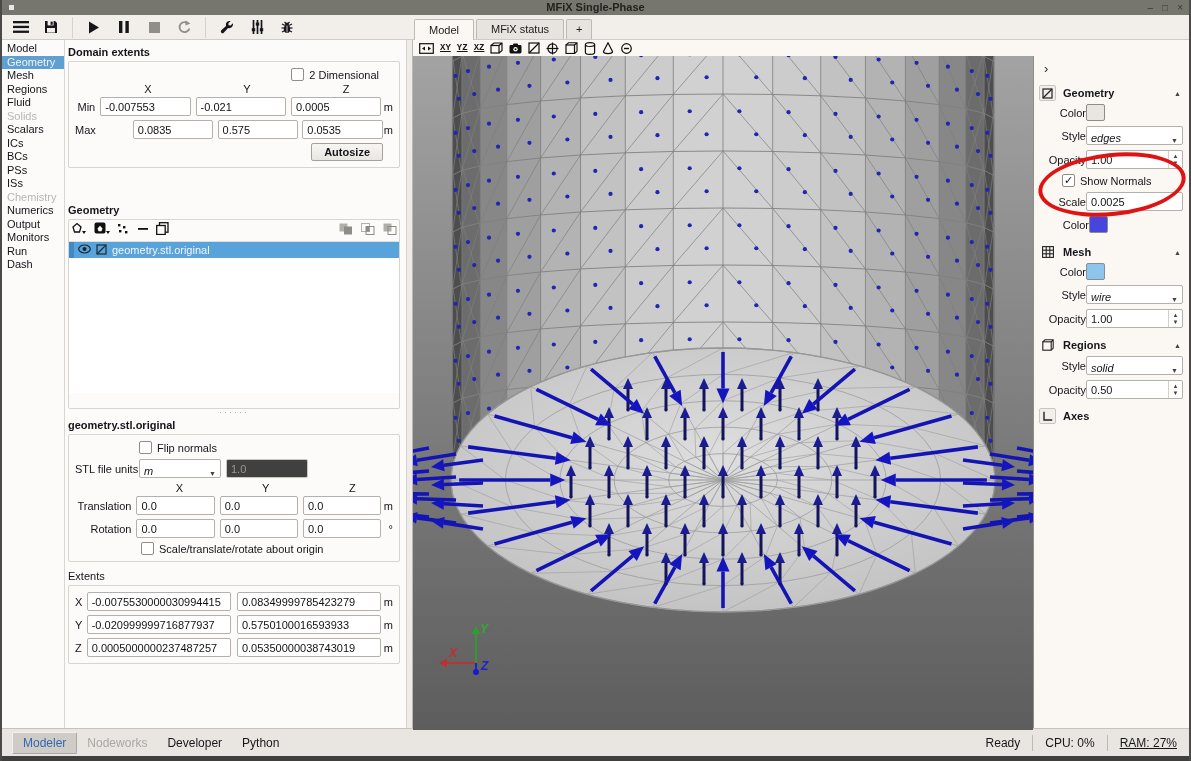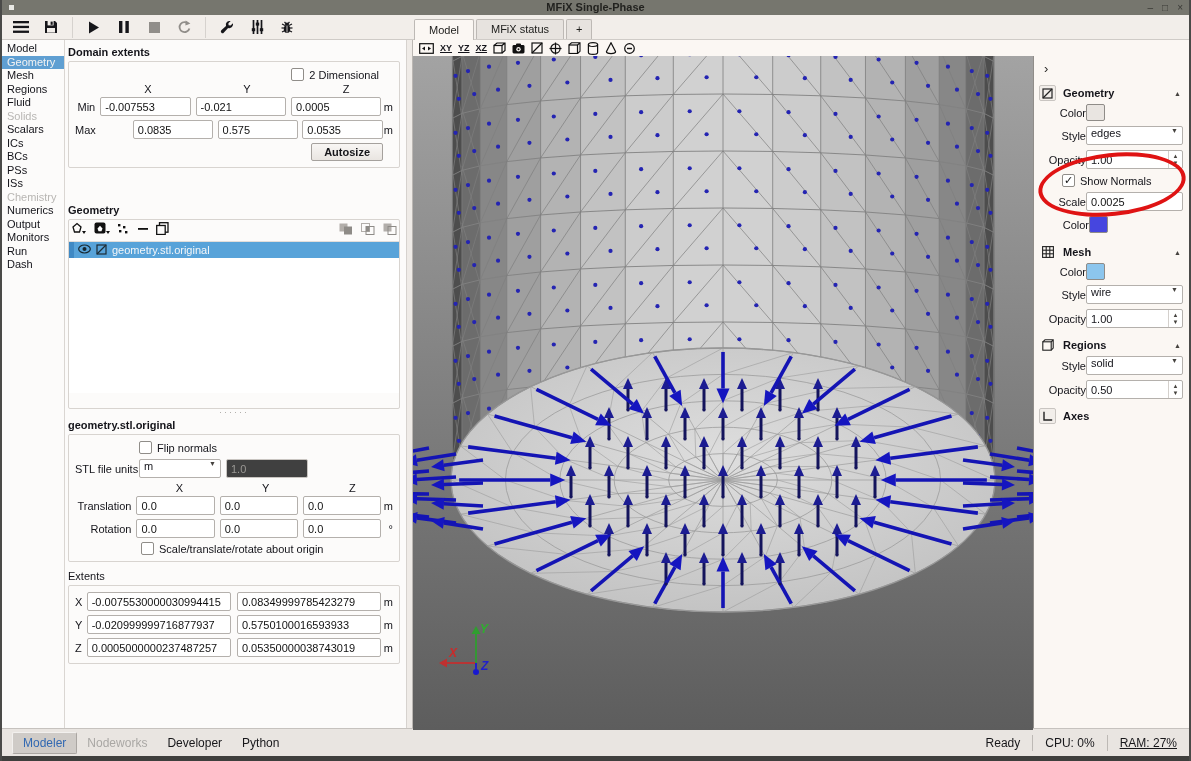--- a/index.html
+++ b/index.html
@@ -40,38 +40,38 @@
   .field:disabled { background:#404040; color:#9a9894; border-color:#c9c5c1; }
   .collbl { text-align:center; font-size:11px; }
   .unit { width:12px; text-align:right; font-size:11px; }
   .rowlbl { font-size:11px; text-align:right; padding-right:5px; white-space:nowrap; }
 
   .cb { display:flex; align-items:center; gap:5px; font-size:11px; }
   .cbbox { width:13px; height:13px; border:1px solid #908d89; border-radius:2px; background:#fff; display:flex; align-items:center; justify-content:center; font-size:11px; line-height:11px; color:#111; flex:0 0 auto; }
 
   .btn { display:inline-block; border:1px solid #a5a19d; border-radius:2px; background:linear-gradient(#f8f6f4,#e9e5e1); font-size:11px; font-weight:bold; padding:2px 12px; color:#16161a; }
 
-  .combo { height:19px; border:1px solid #b4b0ac; border-radius:2px; background:#fff; display:flex; align-items:flex-start; font-size:11px; padding-left:4px; position:relative; }
+  .combo { height:19px; border:1px solid #b4b0ac; border-radius:2px; background:#fff; display:flex; align-items:flex-end; font-size:11px; padding-left:4px; position:relative;font-style:italic; }
   .combo .arrow { margin-left:auto; width:15px; text-align:center; font-size:7px; color:#45423e; }
   .spin { height:19px; border:1px solid #b4b0ac; border-radius:2px; background:#fff; display:flex; align-items:center; font-size:11px; }
   .spin .val { padding-left:4px; flex:1; }
   .spin .arrows { width:14px; border-left:1px solid #d4d0cc; height:100%; display:flex; flex-direction:column; align-items:center; justify-content:center; font-size:6px; color:#45423e; line-height:7px; }
 
   
   .treetoolbar { display:flex; align-items:center; gap:7px; padding:2px 2px 4px 2px; color:#1d1d1b; }
   .treetoolbar .right { margin-left:auto; display:flex; gap:8px; color:#b2aeaa; }
   .tree { background:#fff; border-top:1px solid #e2deda; height:152px; }
   .treerow { display:flex; align-items:center; gap:5px; background:#58a3d9; color:#f4f6f8; height:16px; padding-left:4px; font-size:11px; border-left:5px solid #3f89c4; }
   .vsplit-dots { text-align:center; color:#a8a5a1; font-size:9px; letter-spacing:2px; line-height:7px; height:8px; }
 
   .splitter { width:7px; flex:0 0 auto; background:#efebe7; border-left:1px solid #d6d2ce; border-right:1px solid #bbb7b3; }
 
   .center-region { flex:1; display:flex; flex-direction:column; min-width:0; }
   .viewtoolbar { height:16px; flex:0 0 auto; background:#fbf7f3; display:flex; align-items:center; gap:6px; padding-left:6px; color:#14141a; }
-  .vico { height:14px; display:flex; align-items:center; }
+  .vico { height:14px; display:flex; align-items:center;font-family:Liberation Mono, monospace; }
   .axlbl { font-size:9px; font-weight:bold; text-decoration:underline; letter-spacing:0; }
   .viewrow { flex:1; display:flex; min-height:0; }
   .viewport { width:620px; flex:0 0 auto; position:relative; }
   .viewport svg { display:block; }
 
   
   .rpanel { flex:1; background:#fbf7f3; border-left:1px solid #908d89; position:relative; font-size:11px; color:#14141a; padding-top:3px; }
   .rexpand { margin:2px 0 6px 10px; font-size:13px; color:#2a2a28; width:14px; }
   .rhead { display:flex; align-items:center; gap:7px; padding:3px 8px 3px 5px; margin-top:2px; }
   .rhead .hico { width:17px; height:16px; border:1px solid #c9c5c1; border-radius:2px; background:#f2eeea; display:flex; align-items:center; justify-content:center; color:#222; }

